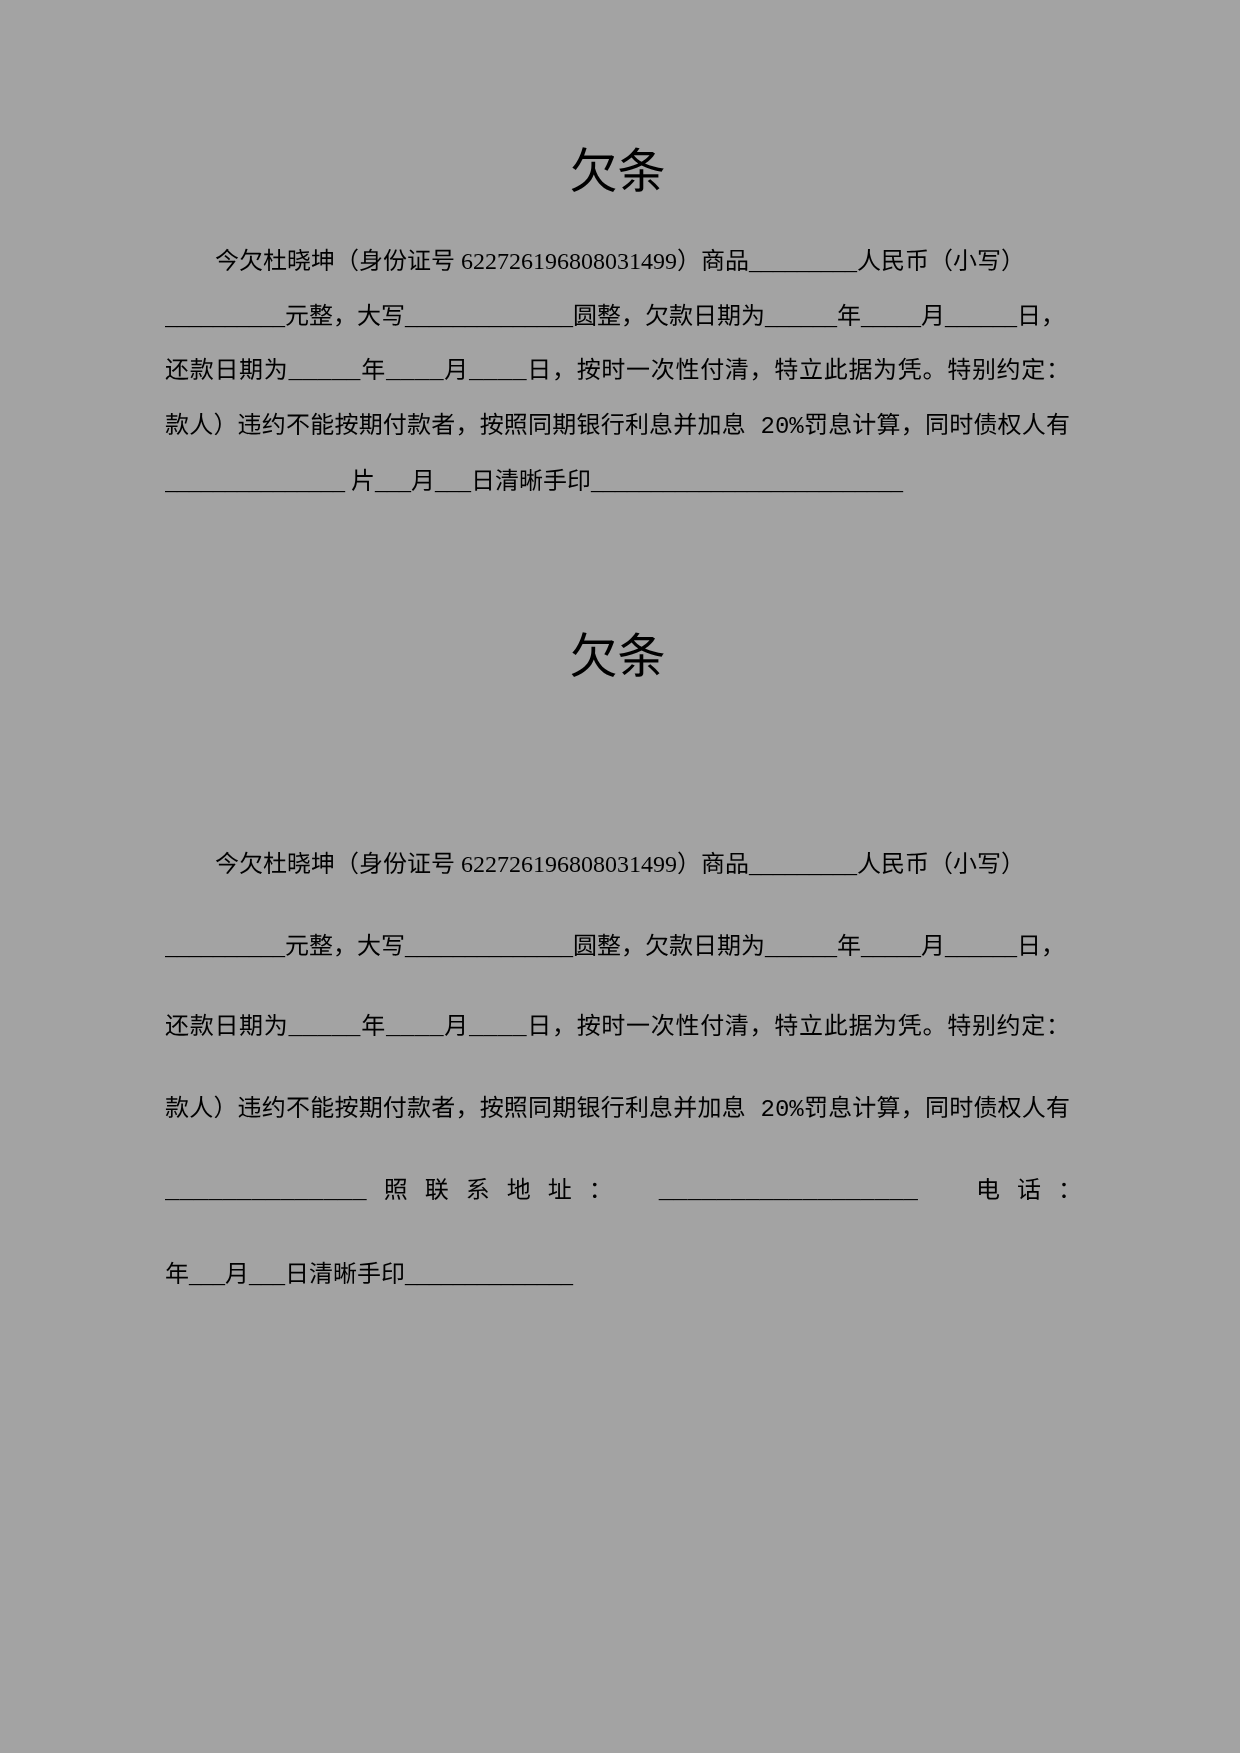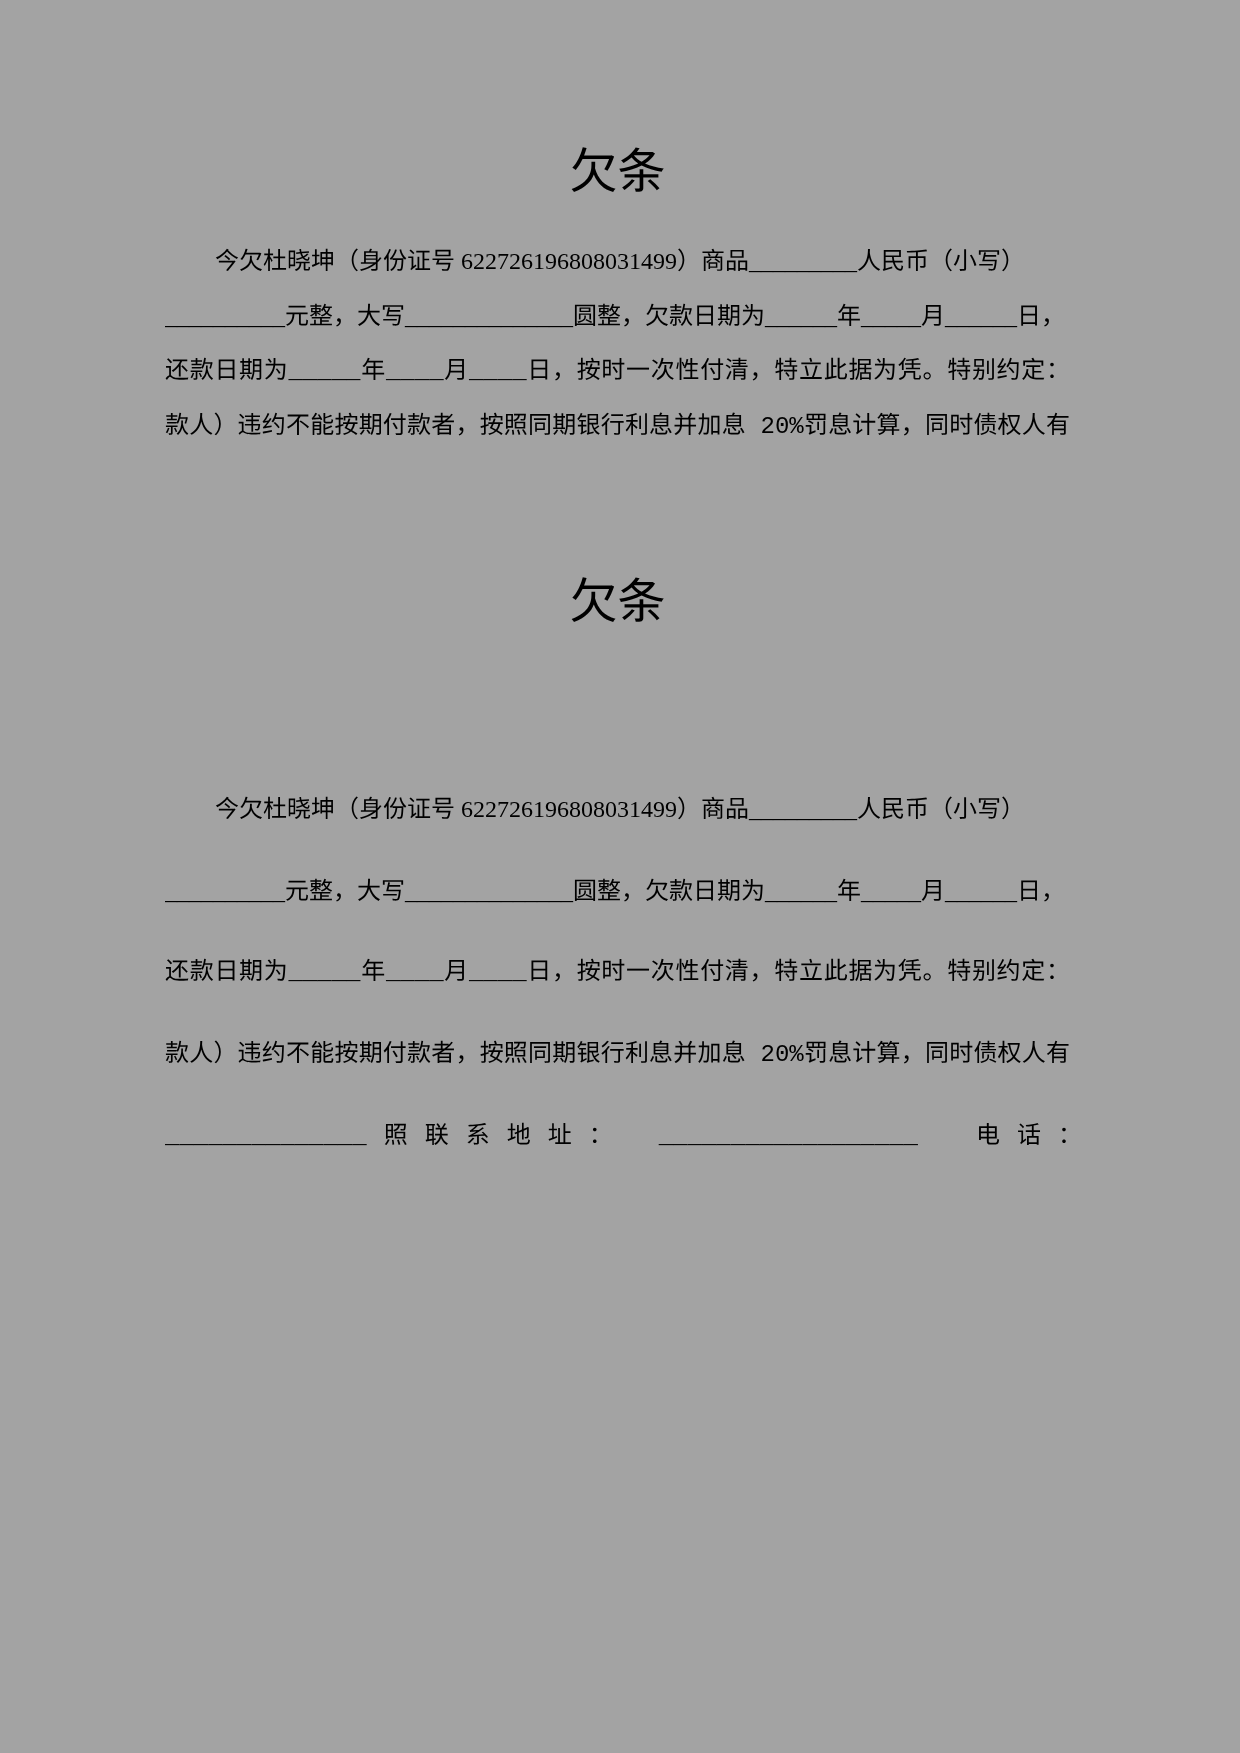--- a/index.html
+++ b/index.html
@@ -52,28 +52,30 @@
 <div class="page" style="background: #a3a3a3; color: rgb(0, 0, 0);">
   <div class="content">
 
     <section class="iou-section sec-0">
       <h1 class="title">欠条</h1>
       <div class="lines">
           <p class="line">今欠杜晓坤（身份证号 622726196808031499）商品_________人民币（小写）</p>
           <p class="line">__________元整，大写______________圆整，欠款日期为______年_____月______日，</p>
           <p class="line justify">还款日期为_____年____月____日，按时一次性付清，特立此据为凭。特别约定：如本人（欠</p>
           <p class="line justify">款人）违约不能按期付款者，按照同期银行利息并加息 20%罚息计算，同时债权人有权请</p>
+          <p class="line">_______________ 片___月___日清晰手印__________________________</p>
         </div>
     </section>
 
     <section class="iou-section sec-1">
       <h1 class="title">欠条</h1>
       <div class="lines">
           <p class="line">今欠杜晓坤（身份证号 622726196808031499）商品_________人民币（小写）</p>
           <p class="line">__________元整，大写______________圆整，欠款日期为______年_____月______日，</p>
           <p class="line justify">还款日期为_____年____月____日，按时一次性付清，特立此据为凭。特别约定：如本人（欠</p>
           <p class="line justify">款人）违约不能按期付款者，按照同期银行利息并加息 20%罚息计算，同时债权人有权请</p>
           <p class="line justify">______________照联系地址：　__________________　电话：　______________　片______</p>
+          <p class="line">年___月___日清晰手印______________</p>
         </div>
     </section>
 
   </div>
 </div>
 
 </body></html>

